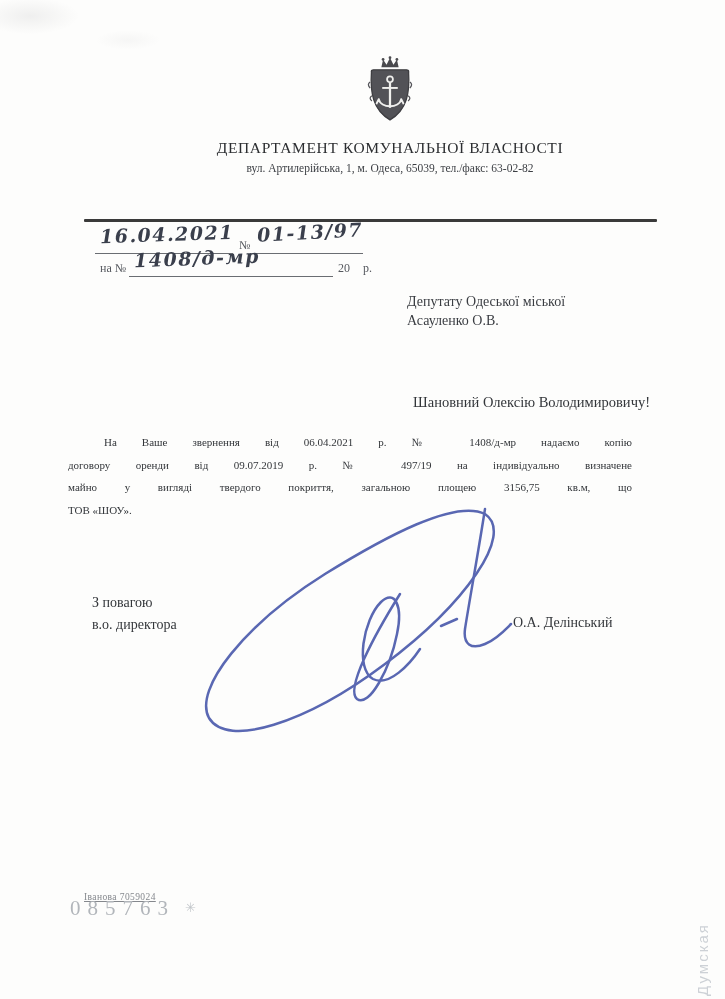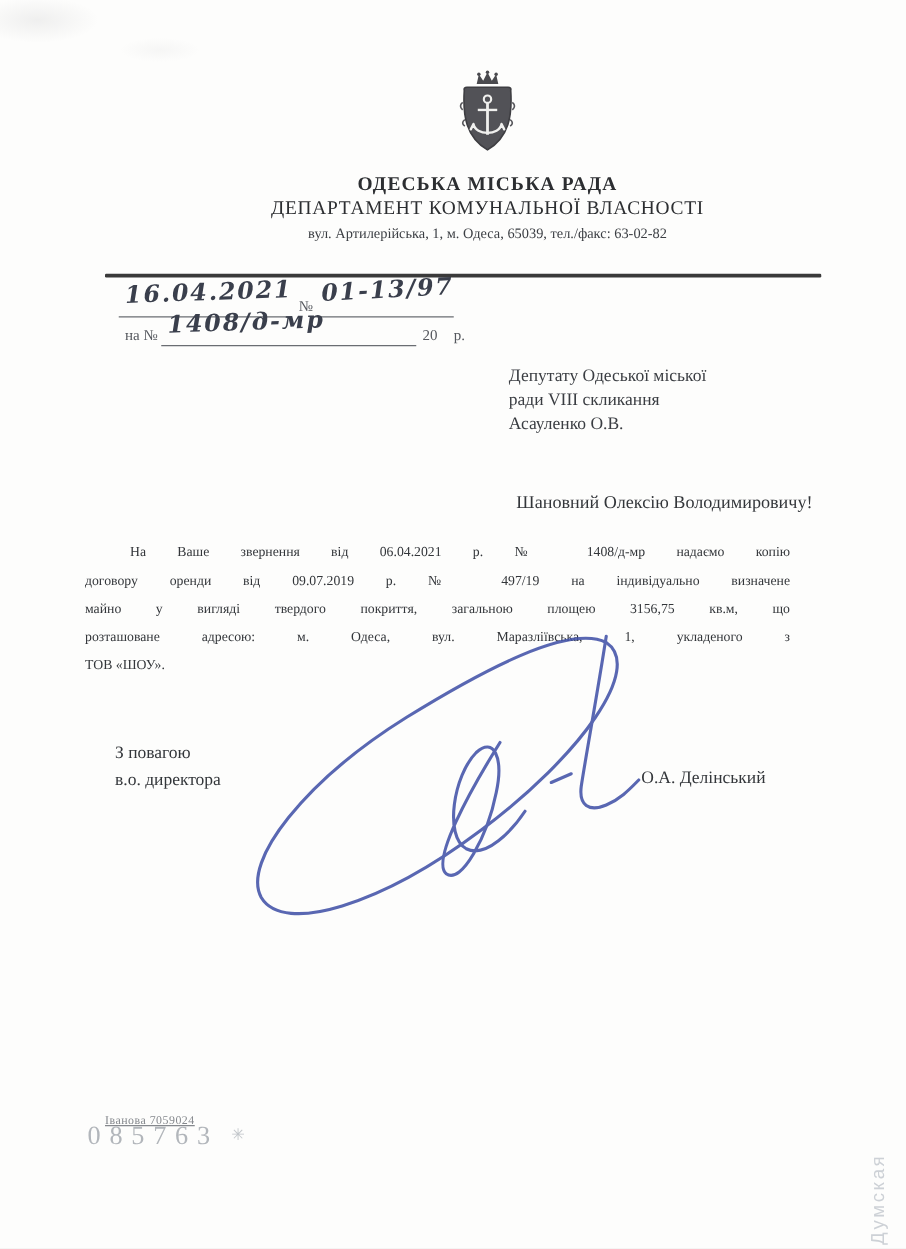--- a/index.html
+++ b/index.html
@@ -58,52 +58,49 @@
       <circle cx="22" cy="4" r="1.6" fill="#4a4a4e"></circle>
       <circle cx="30" cy="2" r="1.6" fill="#4a4a4e"></circle>
       <circle cx="38" cy="4" r="1.6" fill="#4a4a4e"></circle>
       <path d="M11,16 L49,16 C51,16 52,17 51.5,19 C53,42 50,62 30,74 C10,62 7,42 8.5,19 C8,17 9,16 11,16 Z" fill="#525257" stroke="#3e3e42" stroke-width="1.5"></path>
       <path d="M7,30 q-4,3 0,7 M53,30 q4,3 0,7 M9,46 q-4,3 0,6 M51,46 q4,3 0,6" fill="none" stroke="#55555a" stroke-width="1.5"></path>
       <circle cx="30" cy="27" r="3.4" fill="none" stroke="#f0f0ee" stroke-width="2"></circle>
       <line x1="30" y1="30.5" x2="30" y2="60" stroke="#f0f0ee" stroke-width="2.6"></line>
       <line x1="21" y1="37" x2="39" y2="37" stroke="#f0f0ee" stroke-width="2.2"></line>
       <path d="M17,50 C19,61 41,61 43,50 M17,50 l-2.5,5 M43,50 l2.5,5" fill="none" stroke="#f0f0ee" stroke-width="2.2" stroke-linecap="round"></path>
     </svg>
-    <div class="org">ОДЕСЬКА МІСЬКА РАДА</div>
     <div class="dept">ДЕПАРТАМЕНТ КОМУНАЛЬНОЇ ВЛАСНОСТІ</div>
     <div class="addr">вул. Артилерійська, 1, м. Одеса, 65039, тел./факс: 63-02-82</div>
   </div>
 
   <div class="abs rule"></div>
 
   <div class="abs hand" style="left:100px;top:223px;transform:rotate(-2deg);">16.04.2021</div>
   <div class="abs printed" style="left:239px;top:238px;">№</div>
   <div class="abs hand" style="left:257px;top:221px;transform:rotate(-3deg);">01-13/97</div>
   <div class="abs uline" style="left:95px;top:253px;width:138px;"></div>
   <div class="abs uline" style="left:250px;top:253px;width:113px;"></div>
 
   <div class="abs printed" style="left:100px;top:261px;">на №</div>
   <div class="abs hand" style="left:134px;top:247px;transform:rotate(-2deg);">1408/д-мр</div>
   <div class="abs uline" style="left:129px;top:276px;width:204px;"></div>
   <div class="abs printed" style="left:338px;top:261px;">20</div>
   <div class="abs printed" style="left:363px;top:261px;">р.</div>
 
   <div class="abs addressee">
     <div>Депутату Одеської міської</div>
-    <div>ради VIII скликання</div>
     <div>Асауленко О.В.</div>
   </div>
 
   <div class="abs salut">Шановний Олексію Володимировичу!</div>
 
   <div class="abs body">
     <div class="bline">На Ваше звернення від 06.04.2021 р. № 1408/д-мр надаємо копію</div>
     <div class="bline">договору оренди від 09.07.2019 р. № 497/19 на індивідуально визначене</div>
     <div class="bline">майно у вигляді твердого покриття, загальною площею 3156,75 кв.м, що</div>
-    <div class="bline">розташоване адресою: м. Одеса, вул. Маразліївська, 1, укладеного з</div>
     <div class="bline">ТОВ «ШОУ».</div>
   </div>
 
   <div class="abs signoff">
     <div>З повагою</div>
     <div>в.о. директора</div>
   </div>
   <div class="abs signer">О.А. Делінський</div>
 
   <svg class="abs sig-svg" width="362" height="248" viewBox="0 0 362 248">

